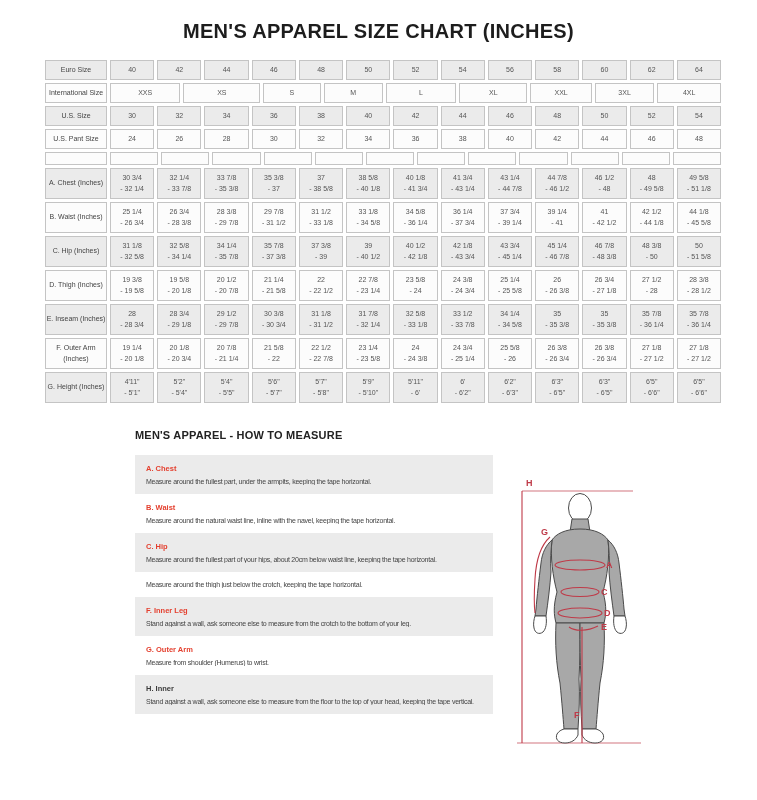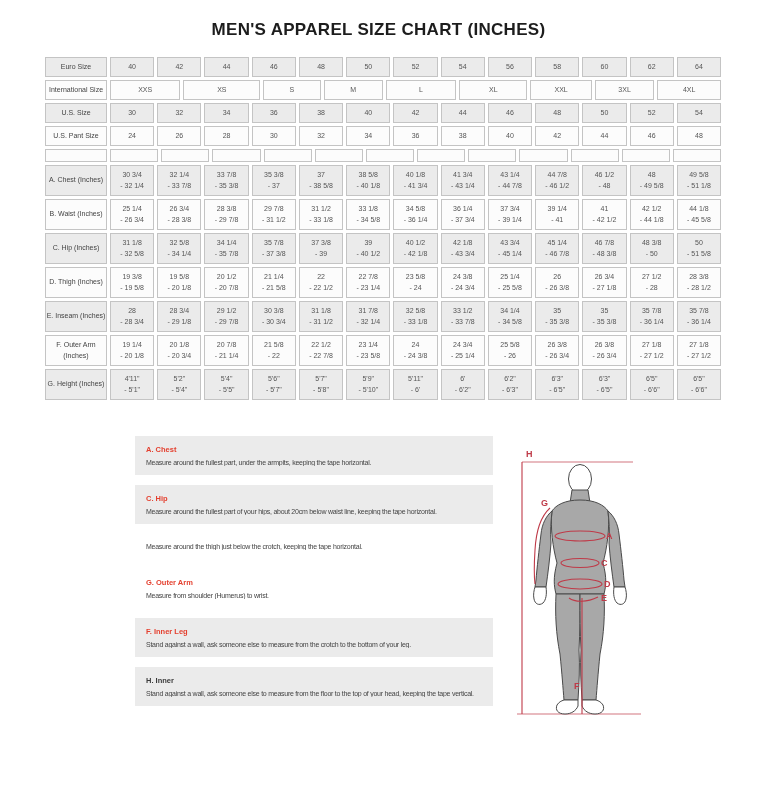--- a/index.html
+++ b/index.html
@@ -14,21 +14,21 @@
   *{box-sizing:border-box;margin:0;padding:0;}
   html,body{background:#fff;}
   body{
     width:757px;height:800px;overflow:hidden;
     font-family:"Liberation Sans",sans-serif;
     color:var(--text-mid);
   }
   .page-title{
     margin-top:20px;
     text-align:center;
-    font-size:17px;
+    font-size:20px;
     font-weight:bold;
     letter-spacing:.3px;
     color:var(--text-dark);
   }
   
   .size-table{
     width:676px;
     margin:17px 0 0 45px;
     display:flex;
     flex-direction:column;
@@ -51,21 +51,21 @@
   .trow.shaded .cell{background:var(--shaded);}
   .label-cell{width:62px;flex:none;color:#444;}
   .data-cell{flex:1;}
   
   .htm-section{margin:26px 0 0 135px;width:530px;}
   .htm-heading{
     font-size:11px;font-weight:bold;color:#222;letter-spacing:.2px;
   }
   .htm-body{display:flex;gap:8px;margin-top:14px;}
   .measure-list{width:358px;flex:none;display:flex;flex-direction:column;}
-  .measure-item{padding:9px 11px;margin-top:10px;}
+  .measure-item{padding:9px 11px;}
   .measure-item.shaded{background:var(--shaded);}
   .measure-label{
     font-size:7.5px;font-weight:bold;color:var(--accent-red);margin-bottom:5px;
   }
   .measure-label.dark{color:#3a3a3a;}
   .measure-text{
     font-size:7px;letter-spacing:-.25px;color:#444;
     white-space:nowrap;overflow:hidden;
   }
   .diagram-wrap{flex:none;}
@@ -357,40 +357,45 @@
       <div class="cell data-cell">6'3"
 - 6'5"</div>
       <div class="cell data-cell">6'5"
 - 6'6"</div>
       <div class="cell data-cell">6'5"
 - 6'6"</div>
     </div>
   </div>
 
 <div class="htm-section">
+  <h2 class="htm-heading">MEN'S APPAREL - HOW TO MEASURE</h2>
   <div class="htm-body">
     <div class="measure-list">
         <div class="measure-item shaded">
           <div class="measure-label">A. Chest</div>
           <div class="measure-text">Measure around the fullest part, under the armpits, keeping the tape horizontal.</div>
         </div>
+        <div class="measure-item">
+          <div class="measure-label">B. Waist</div>
+          <div class="measure-text">Measure around the natural waist line, inline with the navel, keeping the tape horizontal.</div>
+        </div>
         <div class="measure-item shaded">
           <div class="measure-label">C. Hip</div>
           <div class="measure-text">Measure around the fullest part of your hips, about 20cm below waist line, keeping the tape horizontal.</div>
         </div>
         <div class="measure-item">
           <div class="measure-text">Measure around the thigh just below the crotch, keeping the tape horizontal.</div>
         </div>
+        <div class="measure-item shaded">
+          <div class="measure-label">F. Inner Leg</div>
+          <div class="measure-text">Stand against a wall, ask someone else to measure from the crotch to the bottom of your leg.</div>
+        </div>
         <div class="measure-item">
           <div class="measure-label">G. Outer Arm</div>
           <div class="measure-text">Measure from shoulder (Humerus) to wrist.</div>
-        </div>
-        <div class="measure-item shaded">
-          <div class="measure-label">F. Inner Leg</div>
-          <div class="measure-text">Stand against a wall, ask someone else to measure from the crotch to the bottom of your leg.</div>
         </div>
         <div class="measure-item shaded">
           <div class="measure-label dark">H. Inner</div>
           <div class="measure-text">Stand against a wall, ask someone else to measure from the floor to the top of your head, keeping the tape vertical.</div>
         </div>
       </div>
     <div class="diagram-wrap">
       <svg width="165" height="330" viewBox="0 0 165 330">
 
         <line x1="21" y1="36" x2="132" y2="36" class="redline thin"></line>

